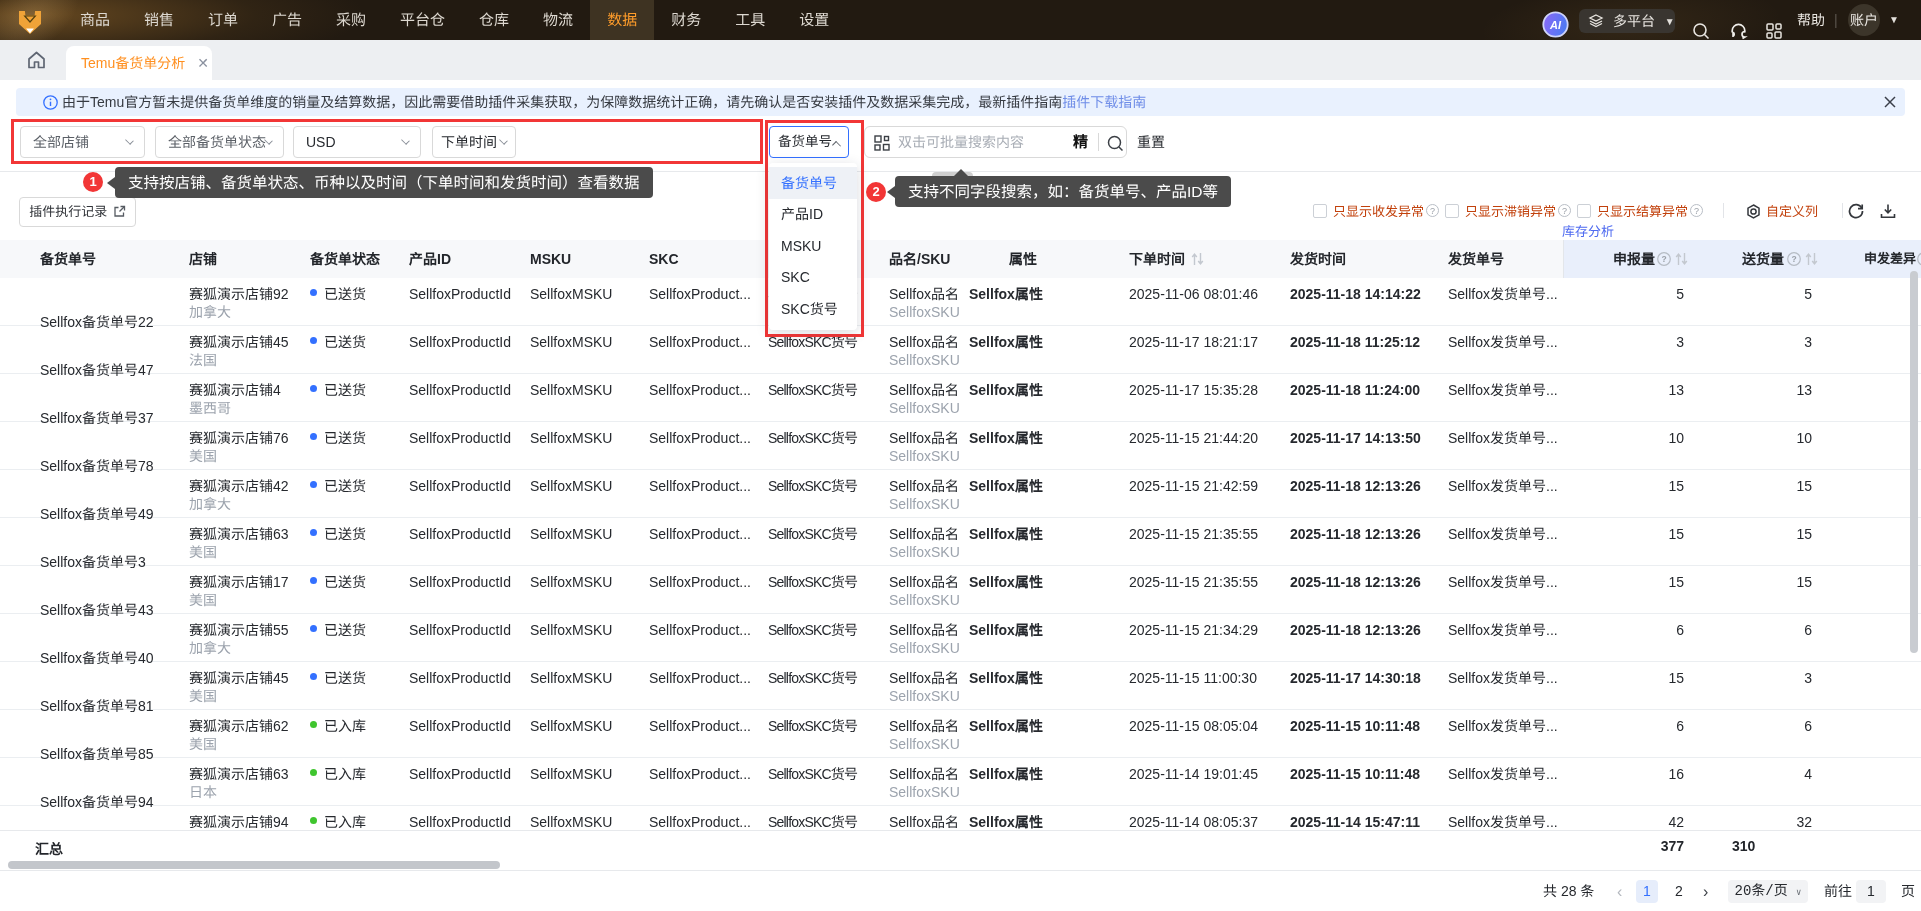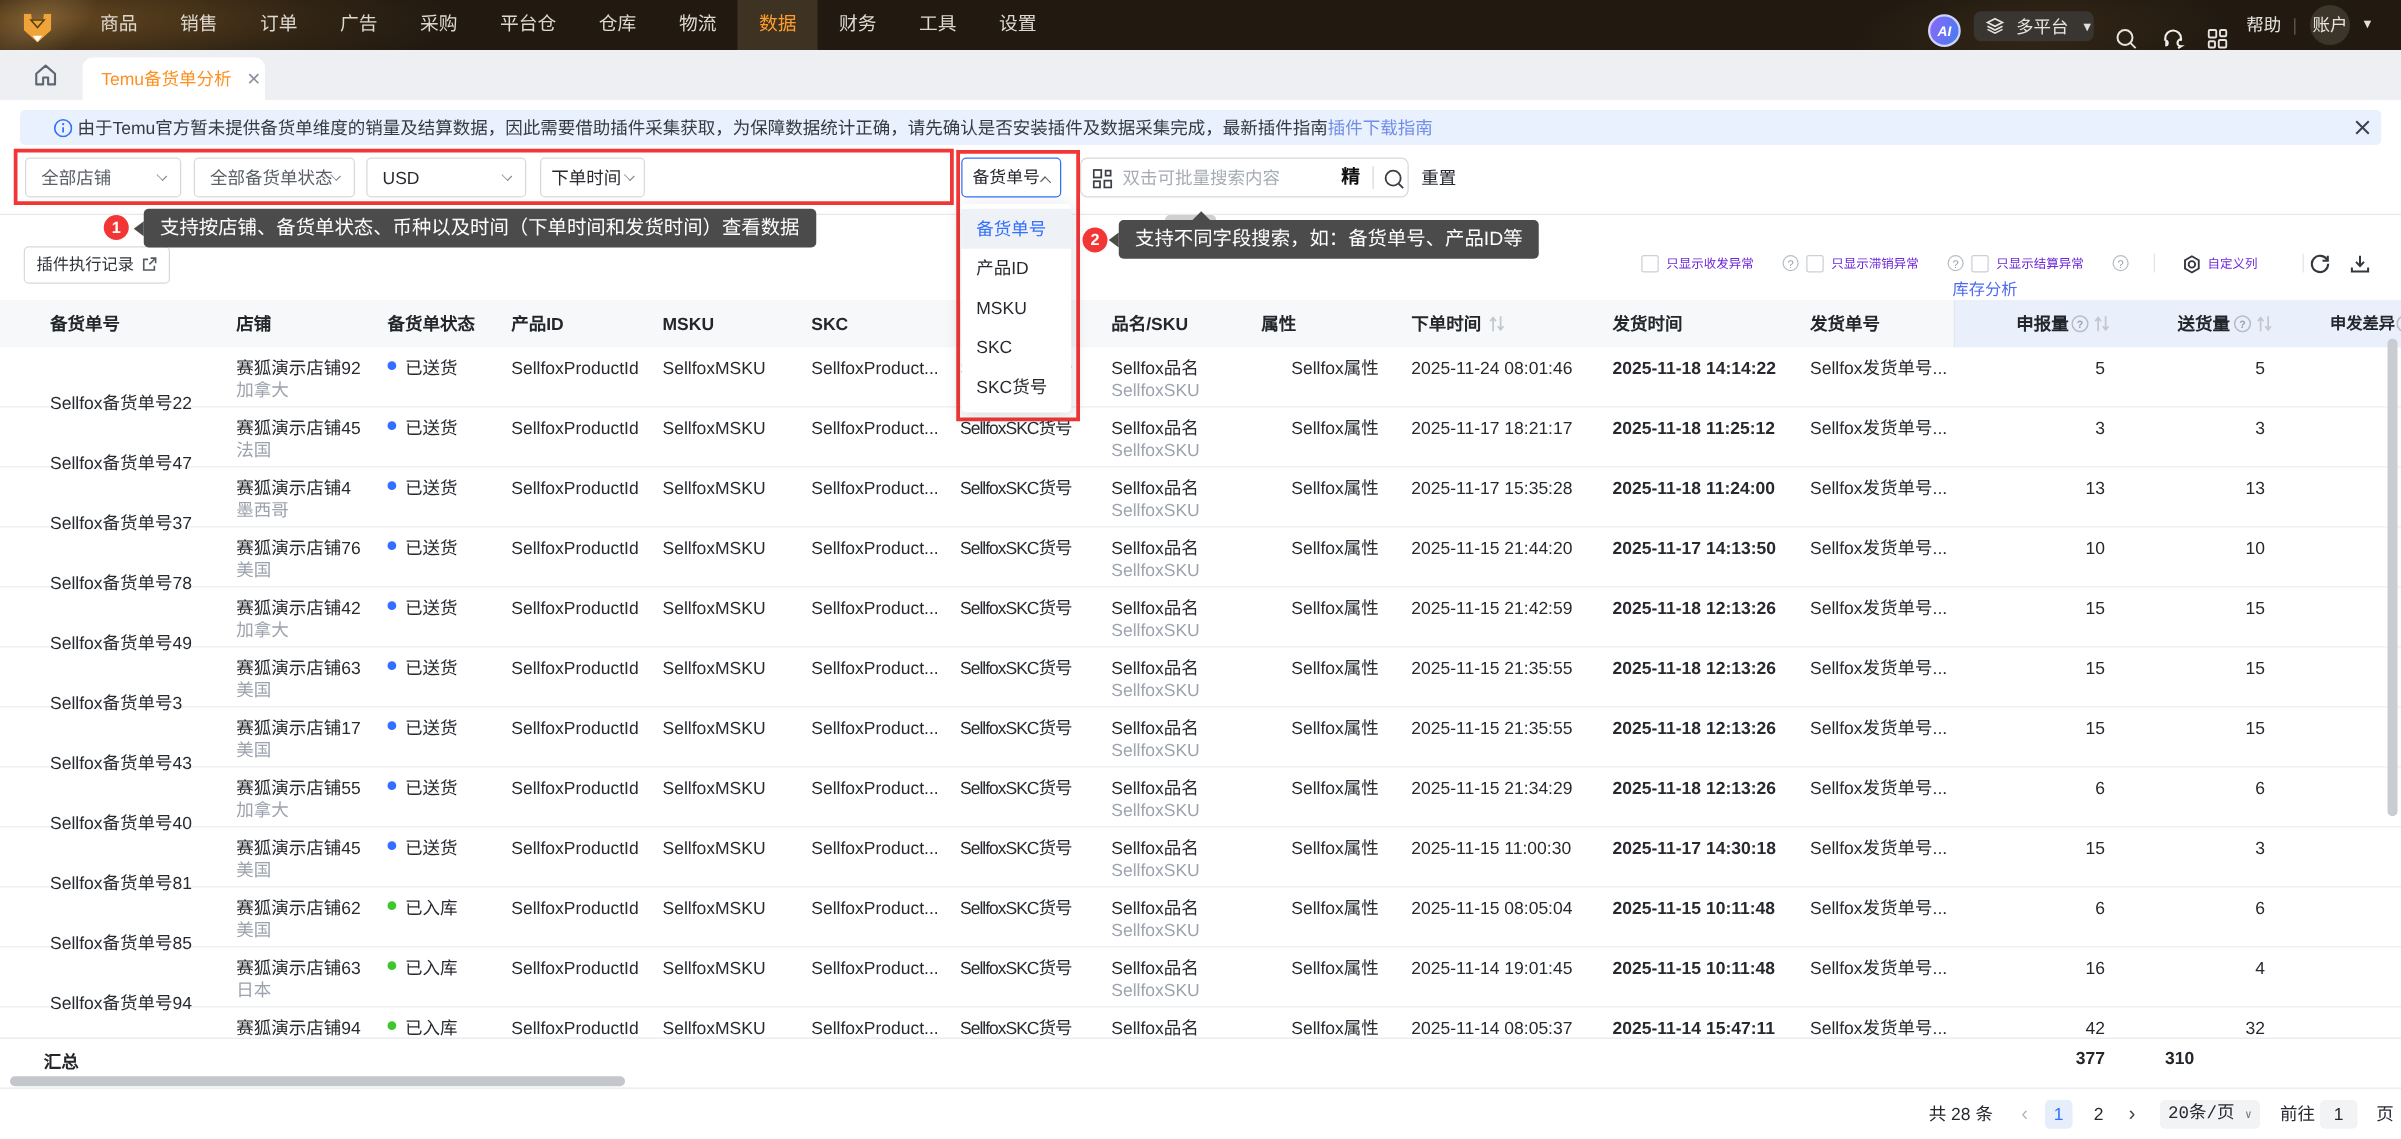--- a/index.html
+++ b/index.html
@@ -34,38 +34,38 @@
 .sel .ch i{display:block;width:7px;height:7px;border-right:1.8px solid #878d96;border-bottom:1.8px solid #878d96;transform:rotate(45deg) scale(1,0.75);margin-top:-2px;}
 .sel .ch i.up{transform:rotate(-135deg) scale(1,0.8);margin-top:3px;}
 .dk{color:#26292e;}
 #fdivider{position:absolute;left:0;top:171px;width:1921px;height:1px;background:#e7e9ec;}
 
 
 #plugbtn{position:absolute;left:19px;top:197px;width:117px;height:30px;border:1px solid #d9d9d9;border-radius:4px;font-size:13px;color:#303338;line-height:28px;text-align:center;background:#fff;}
 
 
 .cb{position:absolute;top:204px;width:14px;height:14px;border:1px solid #ccd0d6;border-radius:2px;background:#fff;}
-.cblab{position:absolute;top:204px;font-size:10px;color:#6d28d9;line-height:15px;}
+.cblab{position:absolute;top:204px;font-size:13px;color:#c2410c;line-height:15px;}
 .qm{position:absolute;top:204px;width:13px;height:13px;border:1px solid #b9bec6;border-radius:50%;color:#9aa0a8;font-size:9px;text-align:center;line-height:12px;}
 .vd{position:absolute;top:203px;width:1px;height:15px;background:#e2e4e8;}
 #invlab{position:absolute;left:1562px;top:221px;font-size:13px;color:#4e6af0;}
 
 
 #thead{position:absolute;left:0;top:240px;width:1921px;height:38px;background:#f7f8fa;font-weight:bold;font-size:14px;color:#23262b;}
 #thead .fx{position:absolute;left:1564px;top:0;width:357px;height:38px;background:#e9effb;}
 .hc{position:absolute;top:0;line-height:38px;white-space:nowrap;}
 .srt,.qmh{position:absolute;top:12px;}
 #tbody{position:absolute;left:0;top:278px;width:1921px;height:552px;overflow:hidden;background:#fff;}
 .tr{position:absolute;left:0;width:1921px;height:48px;border-bottom:1px solid #ebeef1;font-size:14px;}
 .a{position:absolute;top:8px;line-height:16px;white-space:nowrap;color:#26292e;}
 .g{position:absolute;top:26px;line-height:16px;white-space:nowrap;color:#9ca3ad;}
 .dot{position:absolute;left:310px;top:11px;width:7px;height:7px;border-radius:50%;}
 .bl{background:#3370ff;}.gr{background:#3fc52e;}
 .c1{left:40px;margin-top:28px;}.c2{left:189px;}.st{left:324px;}.c4{left:409px;}.c5{left:530px;}.c6{left:649px;}
-.c7{left:768px;letter-spacing:-0.8px;}.c8{left:889px;}.c9{left:1033px;}.c10{left:1129px;}.c11{left:1290px;font-weight:bold;}.c12{left:1448px;}
+.c7{left:768px;letter-spacing:-0.8px;}.c8{left:889px;}.c9{left:969px;font-weight:bold;}.c10{left:1129px;}.c11{left:1290px;font-weight:bold;}.c12{left:1448px;}
 .n{position:absolute;top:8px;line-height:16px;text-align:right;color:#26292e;}
 .n1{left:1604px;width:80px;}.n2{left:1732px;width:80px;}
 #vline{position:absolute;left:1563px;top:240px;width:1px;height:590px;background:#e3e6ea;}
 
 
 #sumrow{position:absolute;left:0;top:830px;width:1921px;height:30px;background:#fff;border-top:1px solid #e7e9ec;font-size:14px;font-weight:bold;color:#23262b;}
 #sumrow .s1{position:absolute;left:35px;top:7px;}
 #sumrow .sn1{position:absolute;left:1604px;width:80px;top:7px;text-align:right;}
 #sumrow .sn2{position:absolute;left:1732px;width:80px;top:7px;text-align:left;}
 #hsbthumb{position:absolute;left:8px;top:861px;width:492px;height:8px;border-radius:4px;background:#c3c6cb;}
@@ -296,21 +296,21 @@
         <span class="g c2">加拿大</span>
 <span class="dot bl"></span>
         <span class="a st">已送货</span>
 <span class="a c4">SellfoxProductId</span>
 <span class="a c5">SellfoxMSKU</span>
 <span class="a c6">SellfoxProduct...</span>
 <span class="a c7">SellfoxSKC货号</span>
 <span class="a c8">Sellfox品名</span>
         <span class="g c8">SellfoxSKU</span>
 <span class="a c9">Sellfox属性</span>
-<span class="a c10">2025-11-24 08:01:46</span>
+<span class="a c10">2025-11-06 08:01:46</span>
 <span class="a c11">2025-11-18 14:14:22</span>
 <span class="a c12">Sellfox发货单号...</span>
 <span class="n n1">5</span>
         <span class="n n2">5</span>
 </div>
       <div class="tr" style="top:48px">
 <span class="a c1">Sellfox备货单号47</span>
 <span class="a c2">赛狐演示店铺45</span>
         <span class="g c2">法国</span>
 <span class="dot bl"></span>

